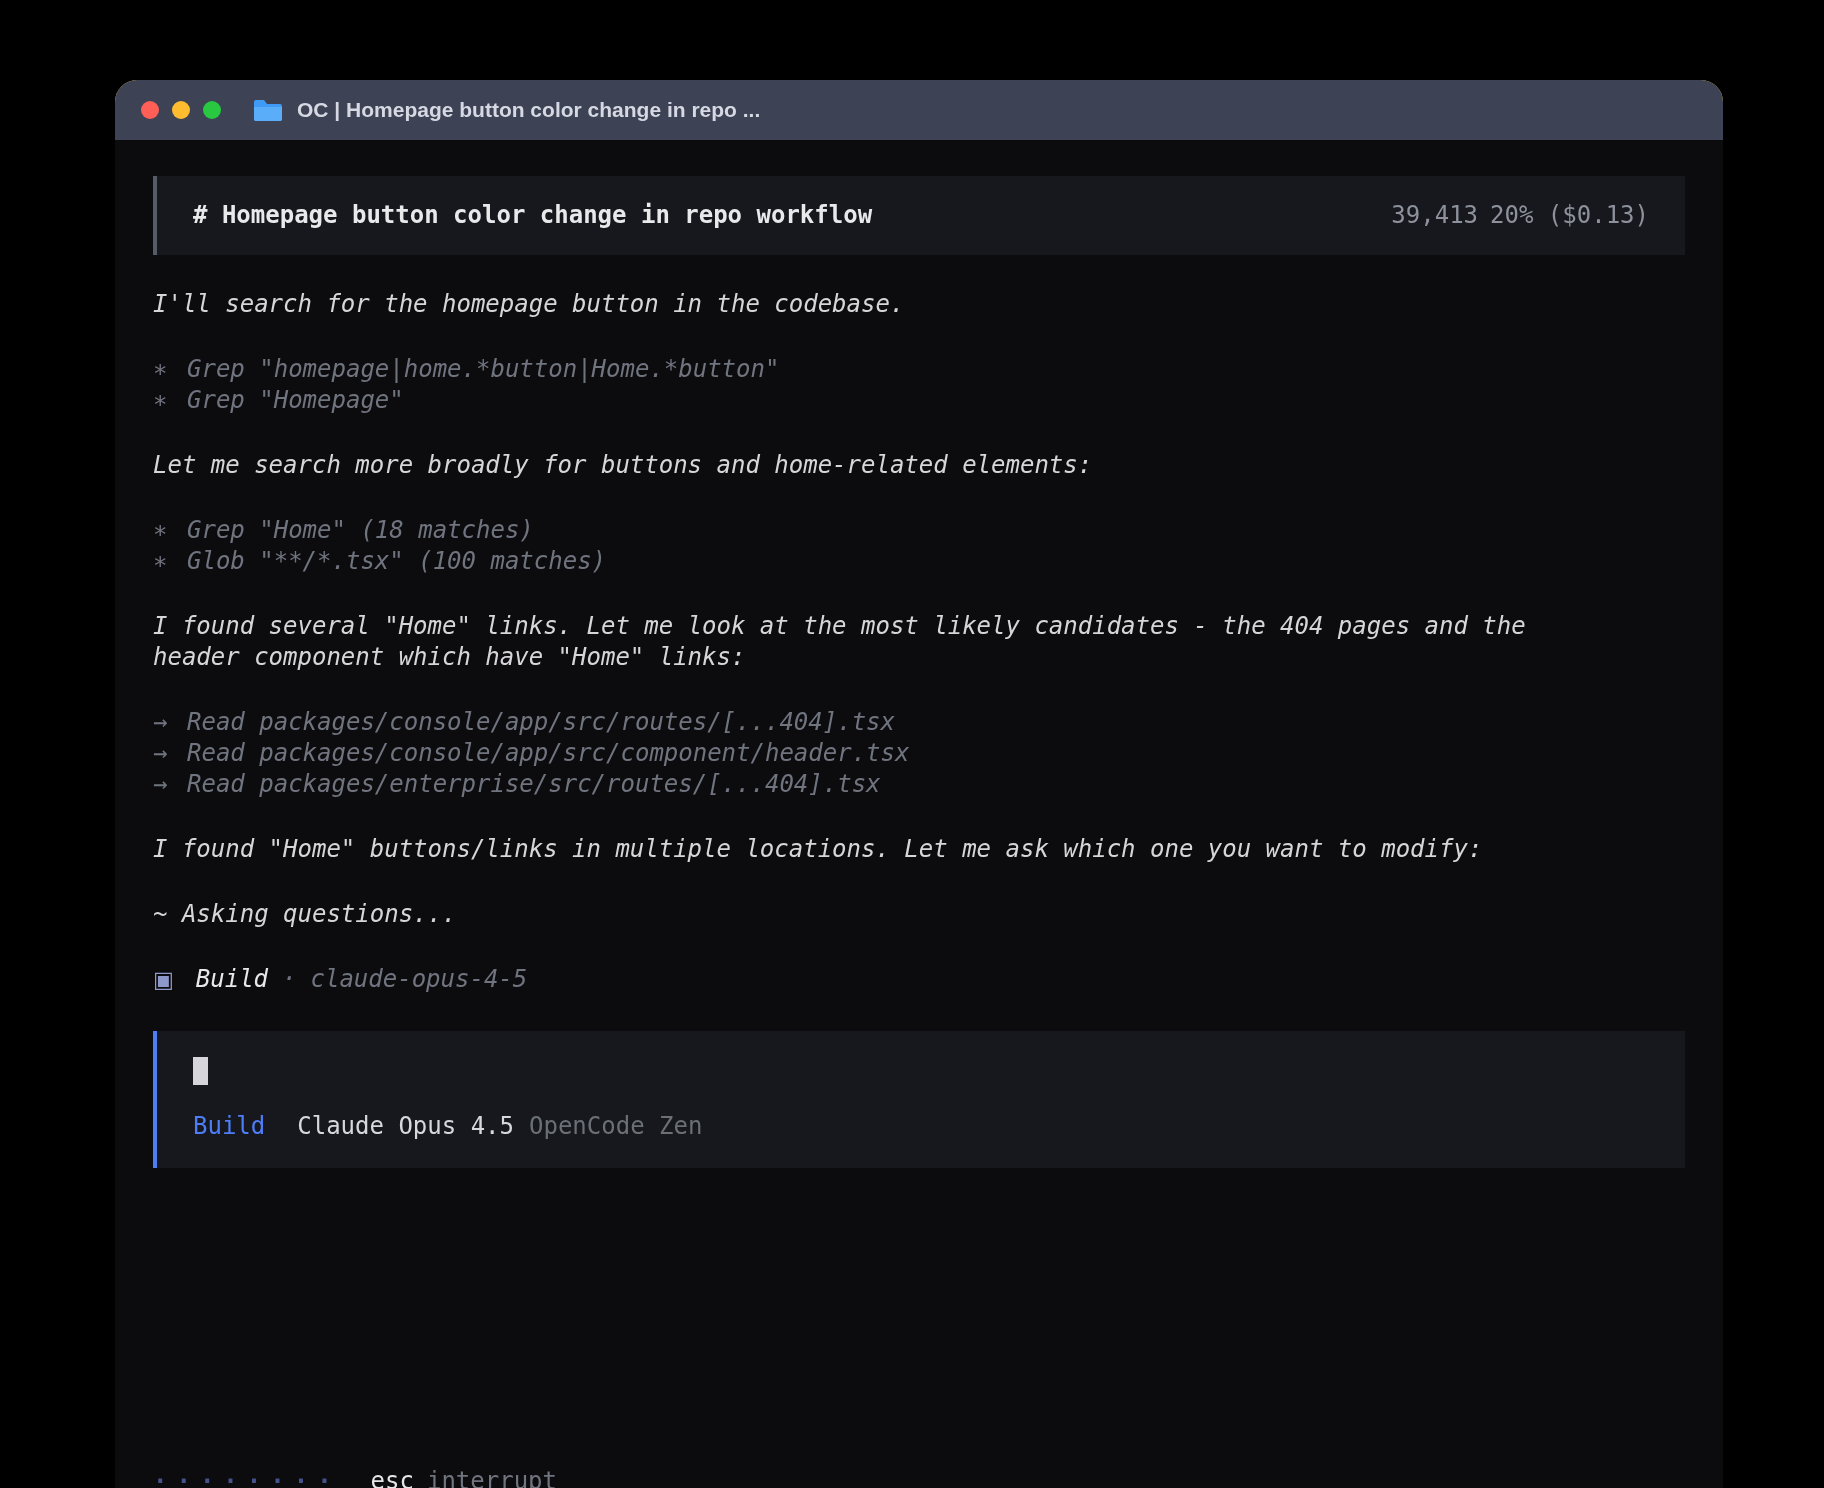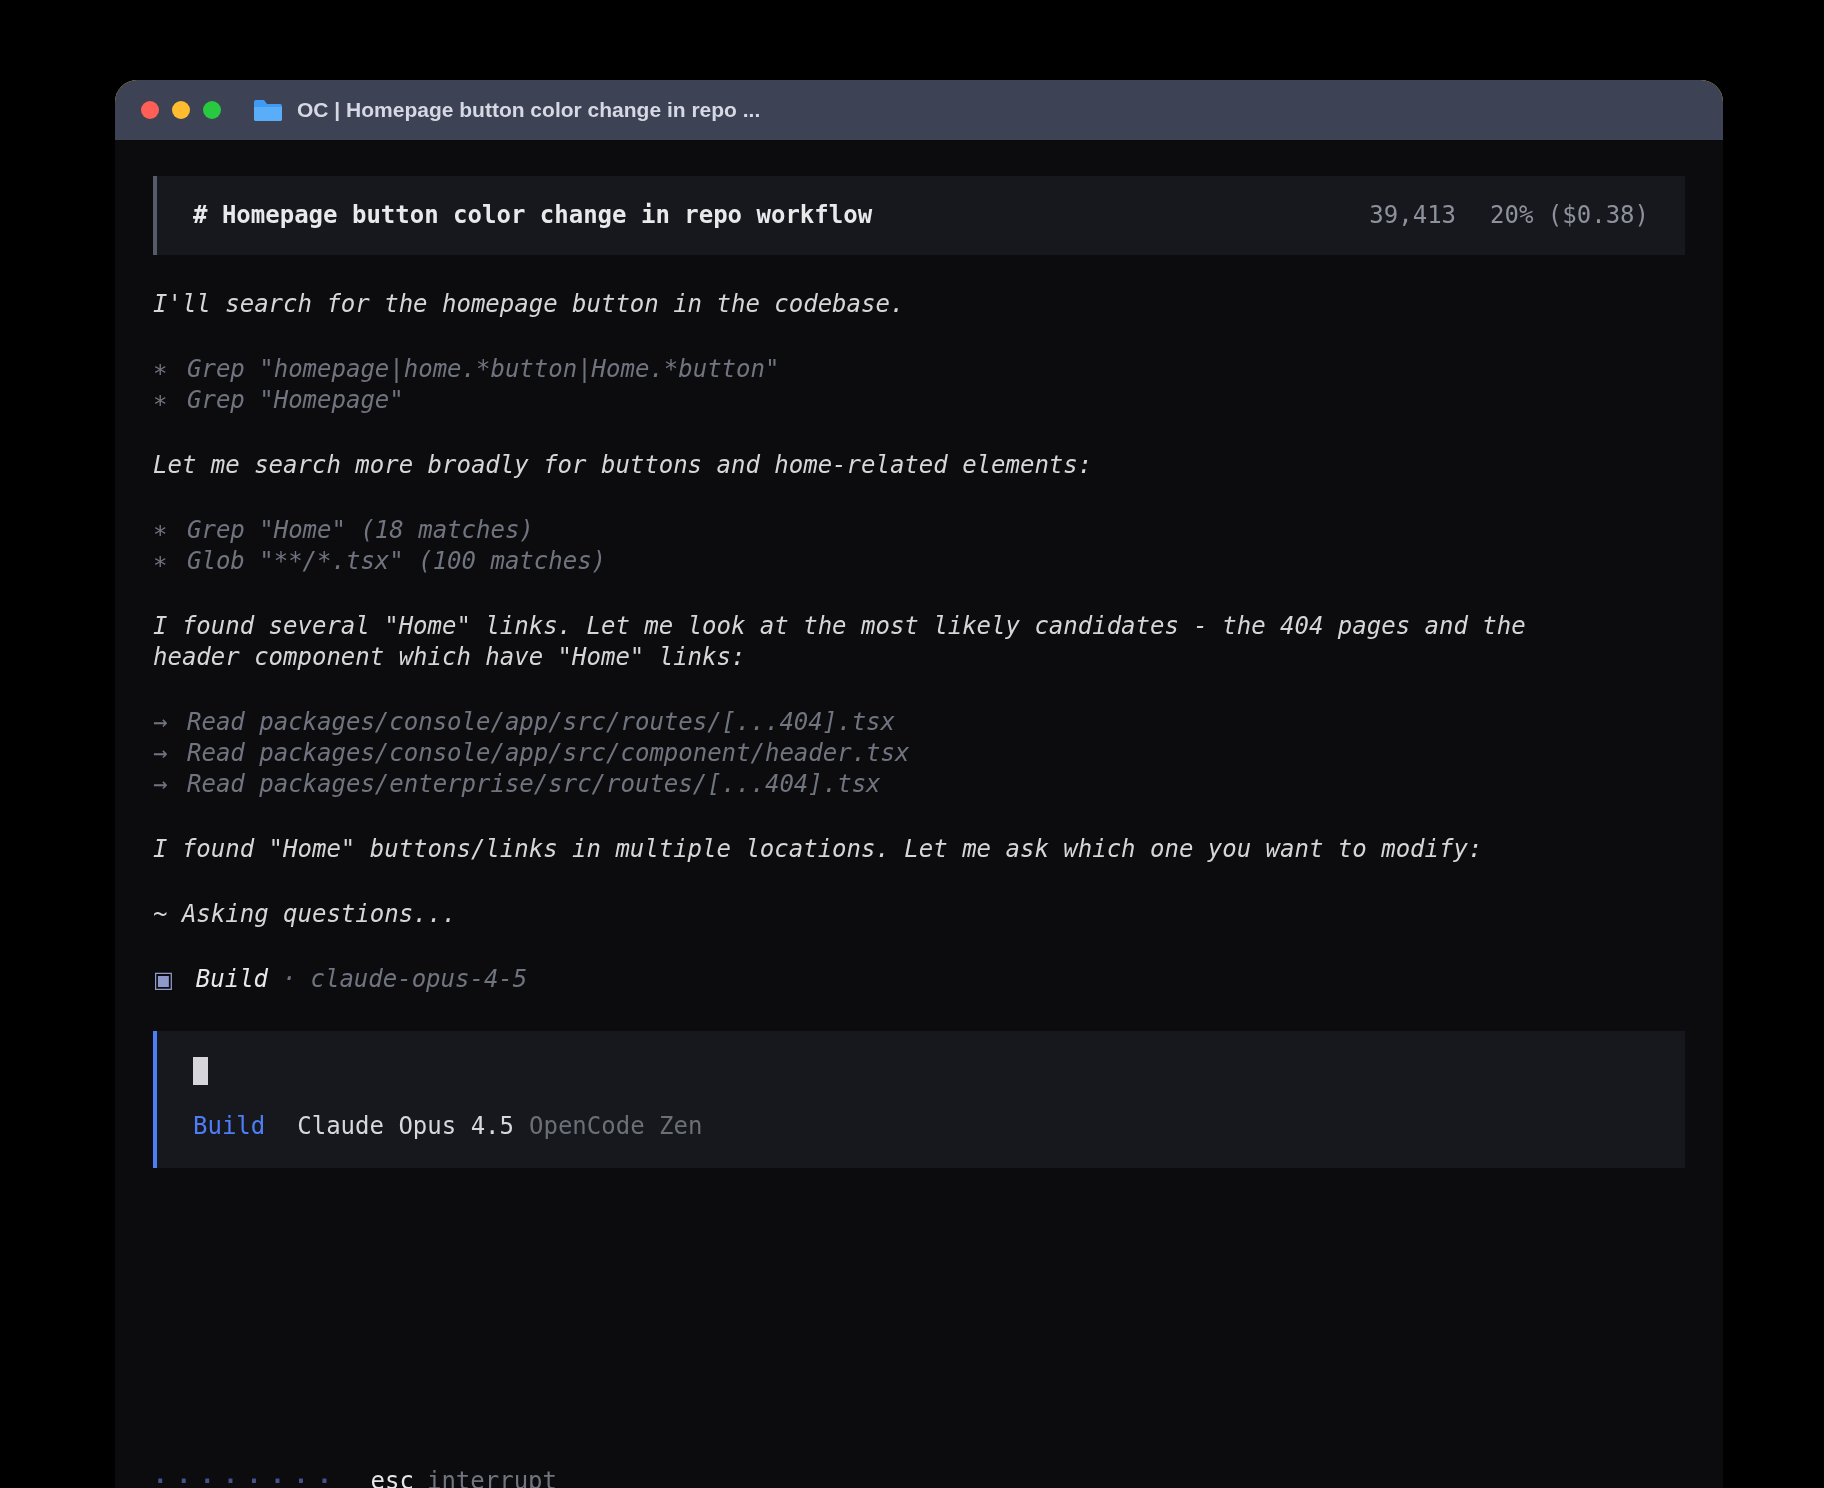--- a/index.html
+++ b/index.html
@@ -60,21 +60,21 @@
   }
 
   .header-block {
     margin-top: 36px;
     padding: 24px 36px;
     display: flex;
     justify-content: space-between;
     align-items: center;
   }
   .header-title { font-weight: bold; color: #e9e9ec; white-space: nowrap; }
-  .header-stats { display: flex; gap: 34px; color: #8d919c; white-space: nowrap; }
+  .header-stats { display: flex; gap: 12px; color: #8d919c; white-space: nowrap; }
 
   .user-block {
     margin-top: 36px;
     border-left-color: #4e7ef7;
     padding: 26px 36px;
     color: #dcdce1;
   }
 
   .transcript { color: #d6d6da; font-style: italic; }
   .para { margin: 34px 0; max-width: 1420px; color: #d6d6da; }
@@ -143,21 +143,21 @@
     </svg>
     <div class="win-title">OC | Homepage button color change in repo ...</div>
   </div>
 
   <div class="content">
 
     <div class="block header-block">
       <div class="header-title"># Homepage button color change in repo workflow</div>
       <div class="header-stats">
         <span>39,413</span>
-        <span>20% ($0.38)</span>
+        <span>20% ($0.13)</span>
       </div>
     </div>
 
 
     <div class="transcript">
 
       <div class="para">I'll search for the homepage button in the codebase.</div>
 
       <div class="tool-line">
         <span class="glyph">∗</span><span>Grep "homepage|home.*button|Home.*button"</span>

